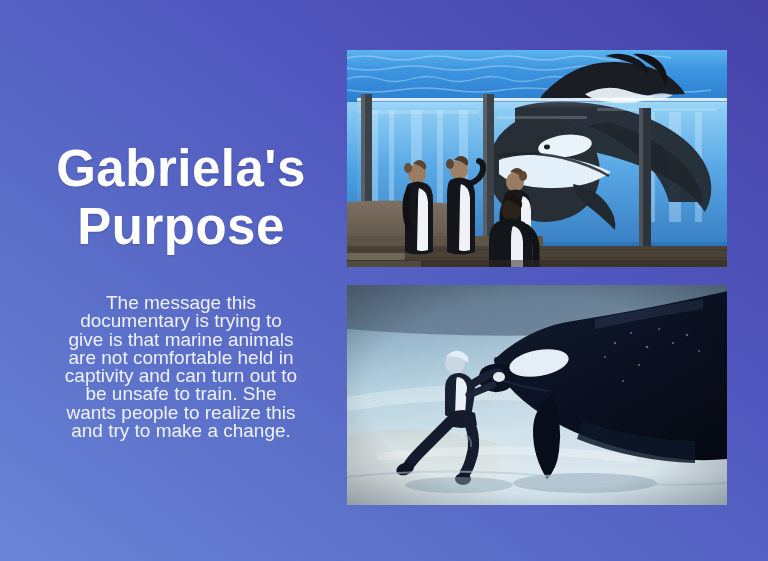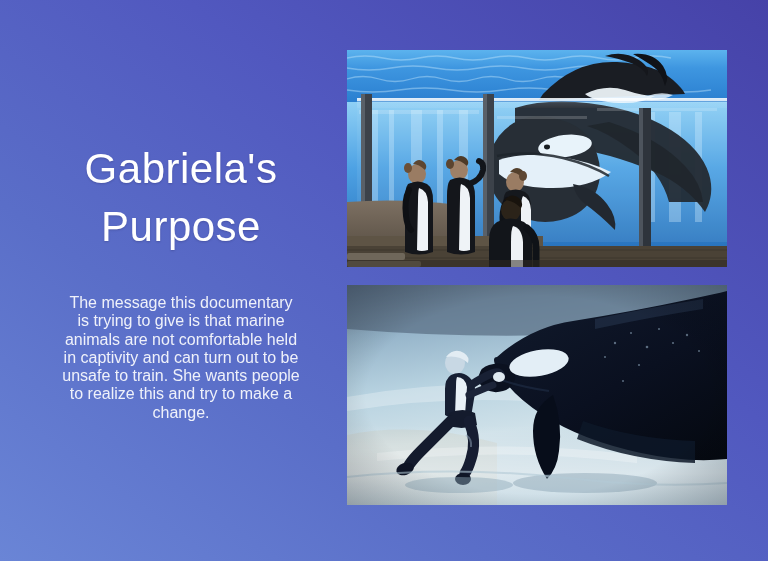--- a/index.html
+++ b/index.html
@@ -19,32 +19,32 @@
   
   #text-col {
     position: absolute;
     left: 40px;
     top: 140px;
     width: 282px;
     text-align: center;
   }
   #title {
     color: #ffffff;
-    font-size: 42px;
+    font-size: 51px;
     line-height: 58px;
-    font-weight: 400;
+    font-weight: 700;
     letter-spacing: 0.5px;
     white-space: pre-line;
     text-shadow: 0 1px 2px rgba(30,30,80,0.25);
   }
   #body-text {
     margin-top: 38px;
     padding: 0 22px;
     color: rgba(255,255,255,0.90);
-    font-size: 16px;
+    font-size: 19px;
     line-height: 18.3px;
     font-weight: 400;
   }
 
   
   .photo {
     position: absolute;
     overflow: hidden;
   }
   #photo-top {

